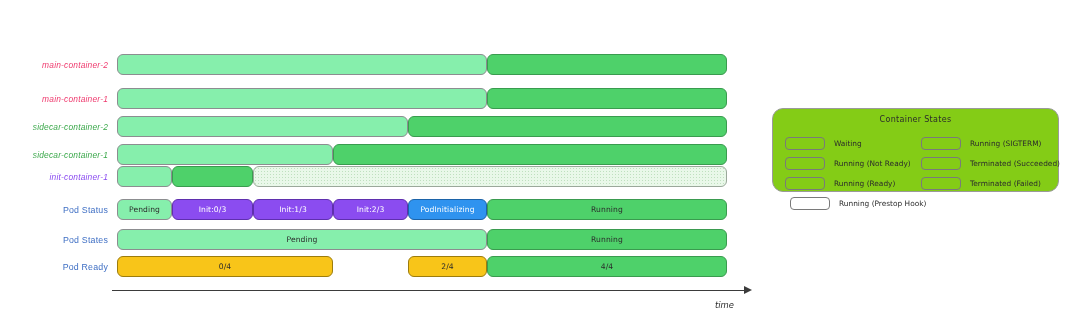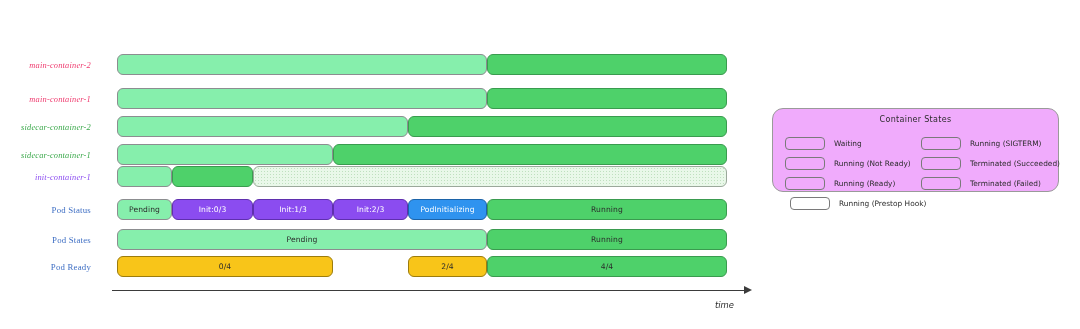--- a/index.html
+++ b/index.html
@@ -8,27 +8,27 @@
     background:#ffffff;
     font-family:"DejaVu Sans", sans-serif;
     overflow:hidden;
     position:relative;
   }
   #stage{position:relative;width:1080px;height:329px;}
 
   
   .row-label{
     position:absolute;
-    right:17px;
+    right:0;
     font-size:8.4px;
     letter-spacing:.2px;
     white-space:nowrap;
     text-align:left;
     transform:translateY(-50%);
-    font-family:Liberation Serif, serif;
+    font-family:Liberation Sans, sans-serif;
     font-style:italic;
   }
   .lbl-wrap{position:absolute;left:0;width:108px;height:0;}
 
   
   .track{position:absolute;height:21px;}
   .seg{
     position:absolute;top:0;height:21px;
     box-sizing:border-box;
     border:1.1px solid #7a7a7a;
@@ -50,21 +50,21 @@
     background-image:radial-gradient(#bfe0bf 0.6px, transparent 0.7px);
     background-size:3px 3px;
   }
 
   
   #legend{
     position:absolute;
     box-sizing:border-box;
     border:1.2px solid #9a9a9a;
     border-radius:11px;
-    background:#f0abfc;
+    background:#84cc16;
   }
   #legend-title{
     position:absolute;left:0;right:0;top:6px;
     text-align:center;font-size:8px;color:#2b2b2b;letter-spacing:.3px;
   }
   .lg-item{position:absolute;display:flex;align-items:center;}
   .lg-swatch{
     width:40px;height:13px;box-sizing:border-box;
     border:1.1px solid #7a7a7a;border-radius:4px;flex:none;
   }

